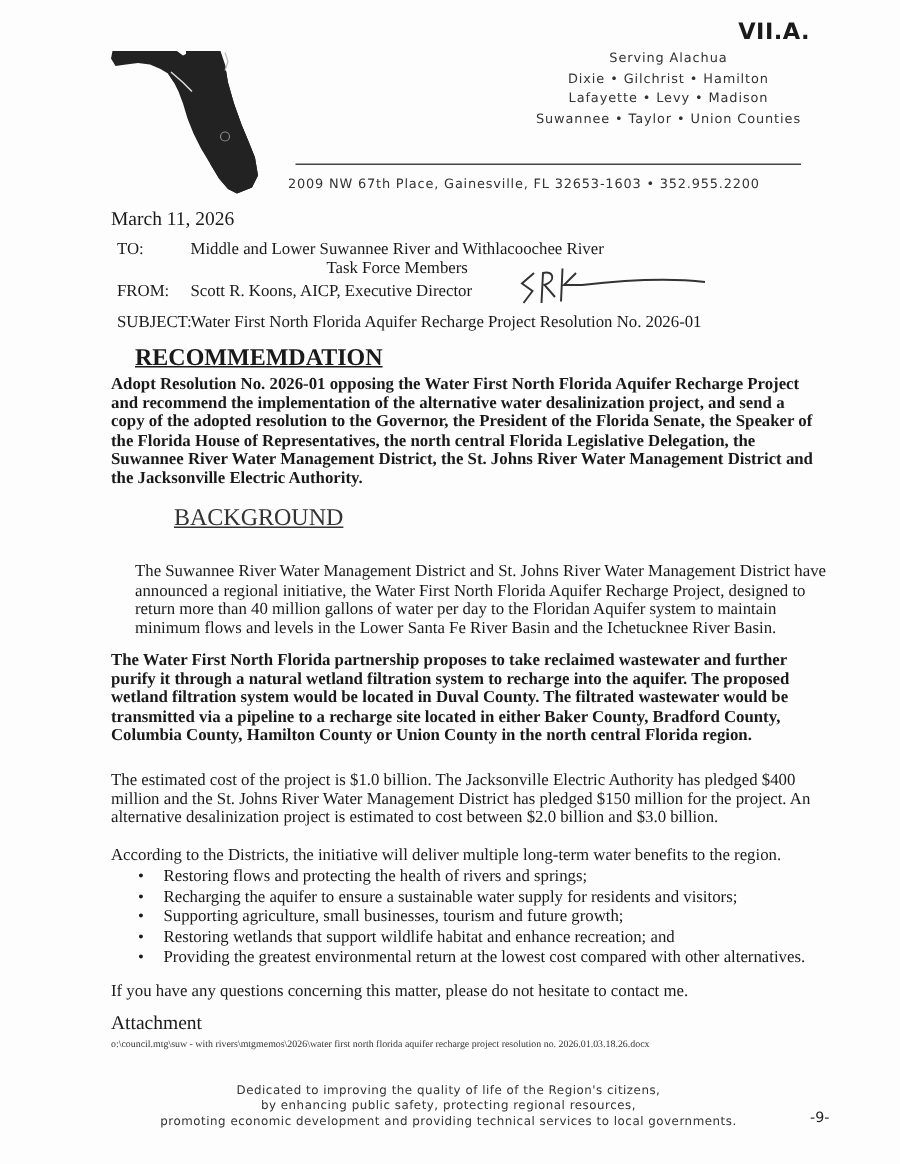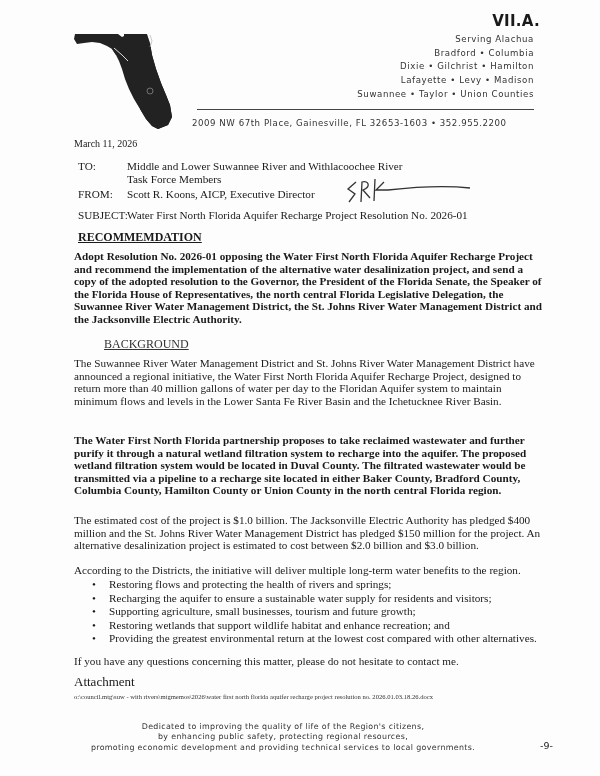--- a/index.html
+++ b/index.html
@@ -8,55 +8,55 @@
 
   .page { position: absolute; left: 0; top: 0; width: 600px; height: 776px; background: #fdfdfd; }
 
   
   .logo { position: absolute; left: 72px; top: 33px; width: 105px; height: 98px; }
   .logo svg { position: absolute; left: 0; top: 0; }
   .logo-text { position: absolute; left: 10px; top: 25px; font-family: "DejaVu Sans", sans-serif; font-weight: bold; font-size: 8.6px; line-height: 12.1px; color: #1c1c1c; letter-spacing: 0.2px; }
   .logo-text div { background: rgba(255,255,255,0); }
 
   .item-code { position: absolute; right: 60px; top: 12px; font-family: "DejaVu Sans", sans-serif; font-weight: bold; font-size: 15px; color: #1a1a1a; letter-spacing: 0.3px; }
-  .counties { position: absolute; right: 66px; top: 33px; text-align: right; font-family: "DejaVu Sans", sans-serif; font-size: 8.6px; line-height: 13.7px; color: #333; letter-spacing: 0.6px; }
+  .counties { position: absolute; right: 66px; top: 33px; text-align: center; font-family: "DejaVu Sans", sans-serif; font-size: 8.6px; line-height: 13.7px; color: #333; letter-spacing: 0.6px; }
   .header-rule { position: absolute; left: 197px; top: 109px; width: 337px; height: 1px; background: #444; }
   .address { position: absolute; left: 192px; top: 118px; font-family: "DejaVu Sans", sans-serif; font-size: 8.6px; color: #333; letter-spacing: 0.55px; white-space: nowrap; }
 
   
-  .date { position: absolute; left: 74px; top: 138px; font-size: 10px; }
+  .date { position: absolute; left: 74px; top: 138px; font-size: 13px; }
   .memo-row { position: absolute; left: 74px; font-size: 11.2px; line-height: 12.6px; }
   .memo-label { position: absolute; left: 4px; top: 0; width: 64px; }
-  .memo-value { position: absolute; left: 134px - 74px; }
+  .memo-value { position: absolute; left: 134px - 74px; text-align: center; }
   .row-to { top: 160px; }
   .row-from { top: 188px; }
   .row-subject { top: 209px; }
   .memo-value { left: 53px; white-space: nowrap; }
   .signature { position: absolute; left: 344px; top: 176px; }
 
   
-  .section-title { position: absolute; left: 78px; font-size: 12px; text-decoration: underline; }
+  .section-title { position: absolute; left: 90px; font-size: 16px; text-decoration: underline; }
   .rec-title { top: 230px; font-weight: bold; }
   .bg-title { top: 337px; font-weight: normal; color: #333; margin-left: 26px; }
   .para { position: absolute; left: 74px; width: 470px; font-size: 11.2px; line-height: 12.6px; }
   .rec-para { top: 250px; font-weight: bold; width: 470px; }
-  .p1 { top: 357px; }
+  .p1 { top: 375px; margin-left: 16px; }
   .p2 { top: 434px; font-weight: bold; }
   .p3 { top: 485px; }
   .p4 { top: 514px; }
   .p5 { top: 564px; }
   .bullets { position: absolute; left: 90px; top: 578px; width: 460px; font-size: 11.2px; line-height: 13.6px; list-style: none; }
   .bullets li { position: relative; padding-left: 19px; white-space: nowrap; }
   .bullets li .dot { position: absolute; left: 2px; top: 0; }
   .p6 { top: 655px; }
   .attach { position: absolute; left: 74px; top: 674px; font-size: 13px; }
   .filepath { position: absolute; left: 74px; top: 693px; font-size: 6.6px; color: #333; white-space: nowrap; }
 
   
-  .footer { position: absolute; left: 48px; top: 722px; width: 470px; text-align: center; font-family: "DejaVu Sans", sans-serif; font-size: 7.9px; line-height: 10.4px; color: #333; letter-spacing: 0.35px; }
+  .footer { position: absolute; left: 64px; top: 722px; width: 470px; text-align: center; font-family: "DejaVu Sans", sans-serif; font-size: 7.9px; line-height: 10.4px; color: #333; letter-spacing: 0.35px; }
   .page-num { position: absolute; left: 540px; top: 740px; font-family: "DejaVu Sans", sans-serif; font-size: 9.5px; color: #222; }
 </style>
 </head>
 <body>
 
 <div class="page">
 
   <div class="logo">
     <svg width="105" height="98" viewBox="0 0 105 98">
       <path d="M3 1 L46 1 L50 4 L52 3 L52 1 L75 1 L78 10 L80 22 L84 36 L89 50 L94 62 L98 72 L100 84 L96 92 L86 96 L80 93 L74 86 L68 76 L62 66 L57 56 L53 46 L50 36 L47 28 L44 22 L40 16 L35 13 L28 10 L20 9 L12 10 L5 11 L2 6 Z" fill="#222"></path>
@@ -66,21 +66,20 @@
       <path d="M78 2 L80 8 L78 14" stroke="#bbb" stroke-width="0.8" fill="none"></path>
       <path d="M42 15 L50 22 L56 28" stroke="#ddd" stroke-width="1" fill="none"></path>
       <circle cx="78" cy="58" r="3" fill="none" stroke="#888" stroke-width="0.8"></circle>
     </svg>
   </div>
 
   <div class="item-code">VII.A.</div>
 
   <div class="counties">
     <div>Serving  Alachua</div>
-    <div>Bradford • Columbia</div>
     <div>Dixie • Gilchrist • Hamilton</div>
     <div>Lafayette • Levy • Madison</div>
     <div>Suwannee • Taylor • Union  Counties</div>
   </div>
 
   <div class="header-rule"></div>
   <div class="address">2009 NW 67th Place, Gainesville, FL 32653-1603 • 352.955.2200</div>
 
   <div class="date">March 11, 2026</div>
 

